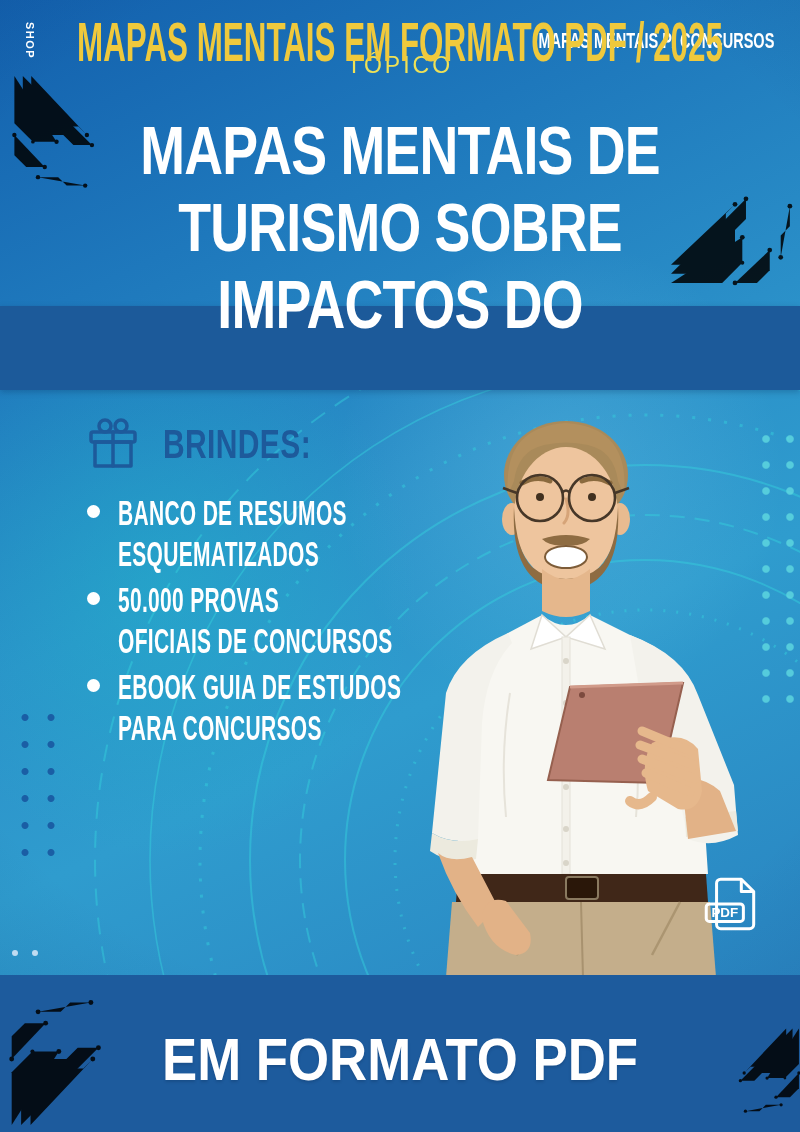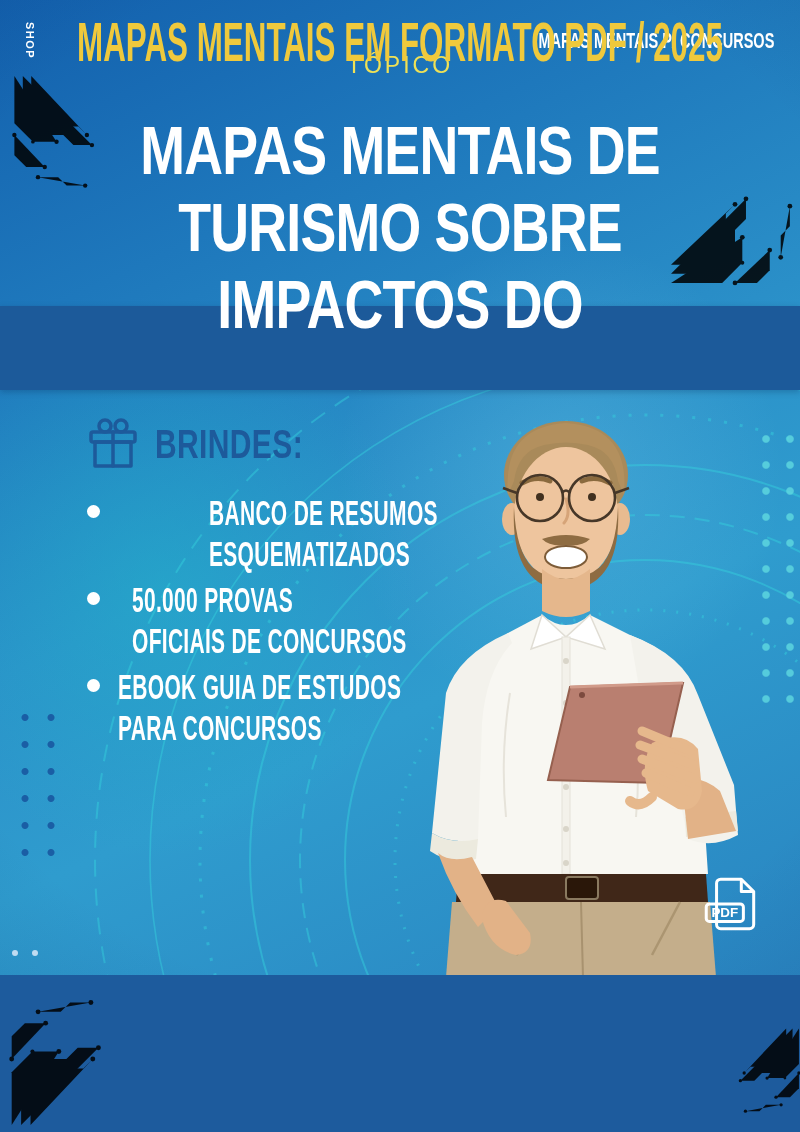--- a/index.html
+++ b/index.html
@@ -42,25 +42,25 @@
   .title{position:absolute;top:112px;left:0;right:0;text-align:center;z-index:3;
     font-size:68px;line-height:77px;font-weight:800;color:#fff;letter-spacing:-1px;}
   .title>div{transform:scaleX(.79);transform-origin:center;white-space:nowrap;}
   .ribbon{position:absolute;left:0;top:306px;width:800px;height:84px;background:#1c5a9a;z-index:2;
     box-shadow:0 2px 6px rgba(0,30,70,.25);}
   .ribbon-text{position:absolute;left:50%;top:0;line-height:84px;white-space:nowrap;z-index:4;
     font-size:56px;font-weight:800;color:#efc93c;letter-spacing:0;
     transform:translateX(-50%) scaleX(.56);transform-origin:center;}
   
   .brindes{position:absolute;left:85px;top:418px;z-index:3;}
-  .brindes-head{display:flex;align-items:center;gap:14px;}
+  .brindes-head{display:flex;align-items:center;gap:22px;}
   .brindes-head span{font-size:40px;font-weight:800;color:#1d5a9b;white-space:nowrap;
     transform:scaleX(.75);transform-origin:left center;letter-spacing:.5px;}
   .blist{margin-top:22px;}
-  .bitem{display:flex;margin-bottom:5px;justify-content:space-between;}
+  .bitem{display:flex;margin-bottom:5px;}
   .bdot{width:13px;height:13px;border-radius:50%;background:#fff;margin:13px 18px 0 2px;flex:none;}
   .btext{font-size:35px;line-height:41px;font-weight:800;color:#fff;white-space:nowrap;
     transform:scaleX(.6);transform-origin:left top;letter-spacing:.5px;}
   
   .person{position:absolute;left:390px;top:393px;width:410px;height:584px;}
   
   .pdf-badge{position:absolute;left:698px;top:873px;width:66px;height:66px;z-index:3;}
   .pdf-badge *{vector-effect:non-scaling-stroke;}
   
   .footer{position:absolute;left:0;top:975px;width:800px;height:157px;background:#1d5b9d;z-index:5;}
@@ -262,15 +262,18 @@
     <text x="26" y="43" text-anchor="middle" font-size="13" font-weight="bold" font-family="Liberation Sans, sans-serif" fill="#ffffff">PDF</text>
   </svg>
 
   <div class="footer">
     <svg class="circuit" style="left:4px;top:18px;width:104px;height:132px;position:absolute;" viewBox="0 0 110 140">
         <use href="#circuit-motif"></use>
       </svg>
     <svg class="circuit" style="right:-4px;top:46px;width:70px;height:104px;position:absolute;transform:rotate(180deg);" viewBox="0 0 110 140">
         <use href="#circuit-motif"></use>
       </svg>
+    <div class="footer-text">
+      <div>EM FORMATO PDF</div>
+    </div>
   </div>
 
 </div>
 
 </body></html>

